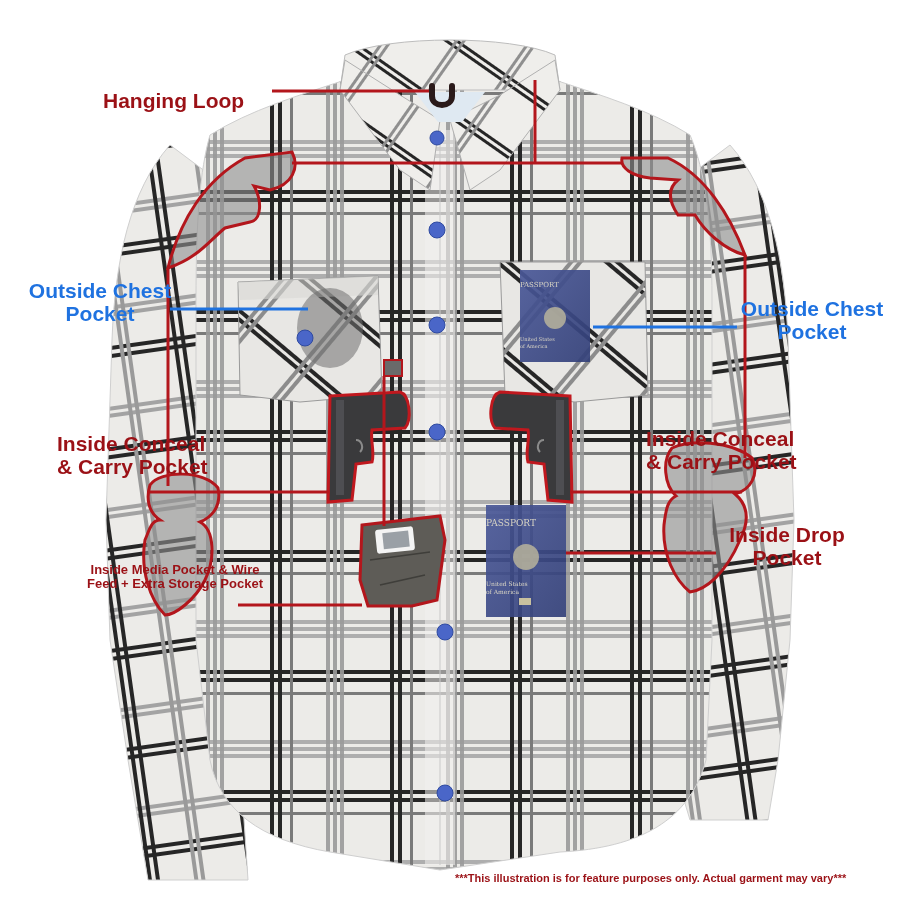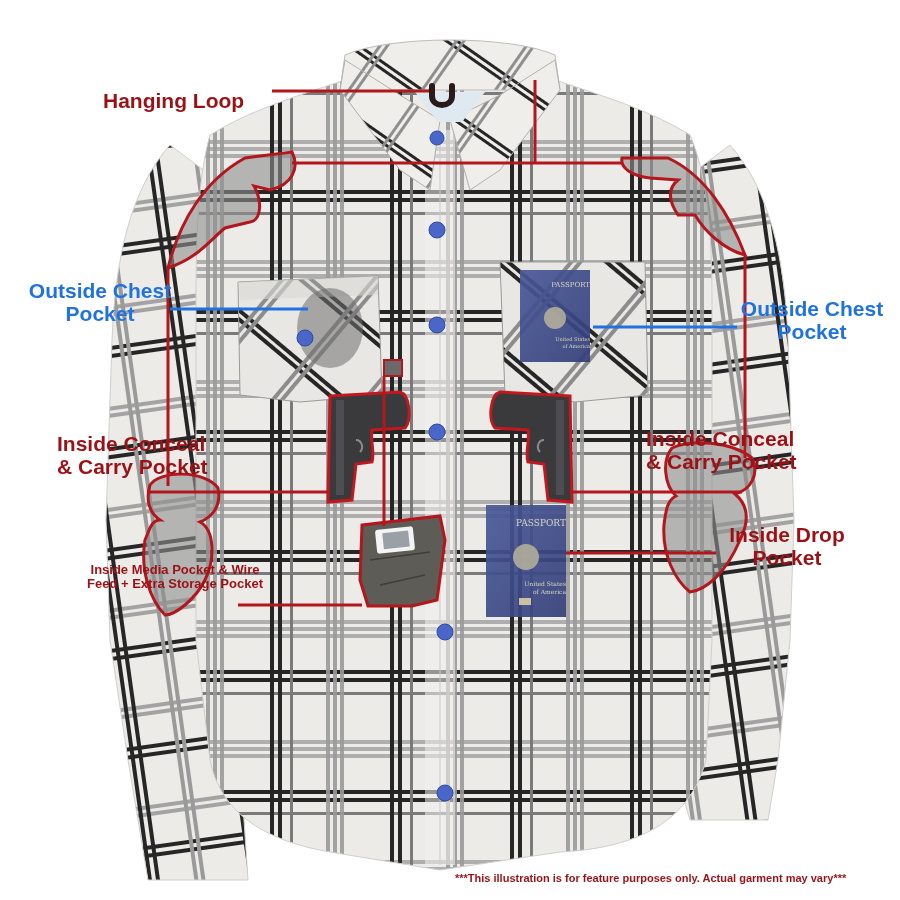--- a/index.html
+++ b/index.html
@@ -7,21 +7,21 @@
          font-family: "Liberation Sans", "DejaVu Sans", sans-serif; }
   #stage { position: absolute; left: 0; top: 0; width: 900px; height: 900px; }
   .label { position: absolute; font-weight: bold; line-height: 1.08; white-space: nowrap; }
   .red  { color: #9b1116; }
   .blue { color: #1f72e0; }
   .center { text-align: center; }
   .l-big { font-size: 21px; }
   .l-small { font-size: 13px; }
   .l-note { font-size: 11px; }
   .passport-text { position: absolute; color: #d8d4c4; font-family: "DejaVu Serif", serif;
-                   text-align: right; white-space: nowrap; }
+                   text-align: left; white-space: nowrap; }
 </style>
 </head>
 <body>
 
 <div id="stage">
 
 <svg width="900" height="900" viewBox="0 0 900 900" xmlns="http://www.w3.org/2000/svg">
   <defs>
 
     <pattern id="plaid" x="0" y="0" width="120" height="120" patternUnits="userSpaceOnUse">

